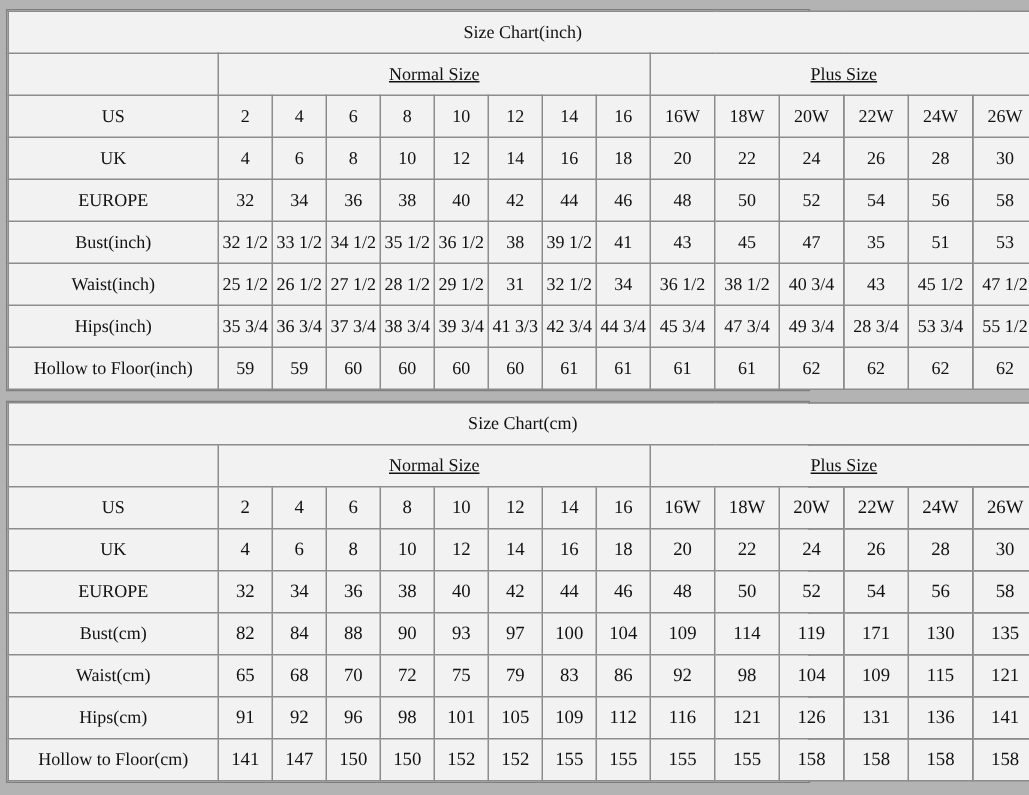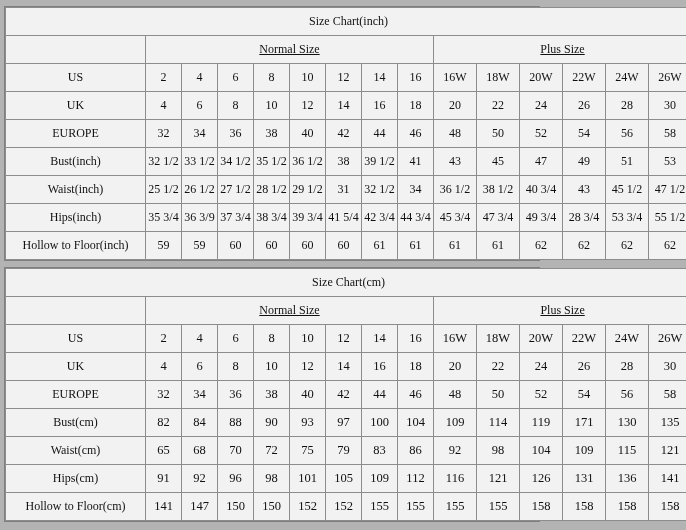--- a/index.html
+++ b/index.html
@@ -154,21 +154,21 @@
           <td class="num">33 1/2</td>
           <td class="num">34 1/2</td>
           <td class="num">35 1/2</td>
           <td class="num">36 1/2</td>
           <td class="num">38</td>
           <td class="num">39 1/2</td>
           <td class="num">41</td>
           <td class="num">43</td>
           <td class="num">45</td>
           <td class="num">47</td>
-          <td class="num">49</td>
+          <td class="num">35</td>
           <td class="num">51</td>
           <td class="num">53</td>
         </tr>
 
         <tr>
           <td class="row-label">Waist(inch)</td>
           <td class="num">25 1/2</td>
           <td class="num">26 1/2</td>
           <td class="num">27 1/2</td>
           <td class="num">28 1/2</td>
@@ -180,25 +180,25 @@
           <td class="num">38 1/2</td>
           <td class="num">40 3/4</td>
           <td class="num">43</td>
           <td class="num">45 1/2</td>
           <td class="num">47 1/2</td>
         </tr>
 
         <tr>
           <td class="row-label">Hips(inch)</td>
           <td class="num">35 3/4</td>
-          <td class="num">36 3/9</td>
+          <td class="num">36 3/4</td>
           <td class="num">37 3/4</td>
           <td class="num">38 3/4</td>
           <td class="num">39 3/4</td>
-          <td class="num">41 5/4</td>
+          <td class="num">41 3/3</td>
           <td class="num">42 3/4</td>
           <td class="num">44 3/4</td>
           <td class="num">45 3/4</td>
           <td class="num">47 3/4</td>
           <td class="num">49 3/4</td>
           <td class="num">28 3/4</td>
           <td class="num">53 3/4</td>
           <td class="num">55 1/2</td>
         </tr>
 

